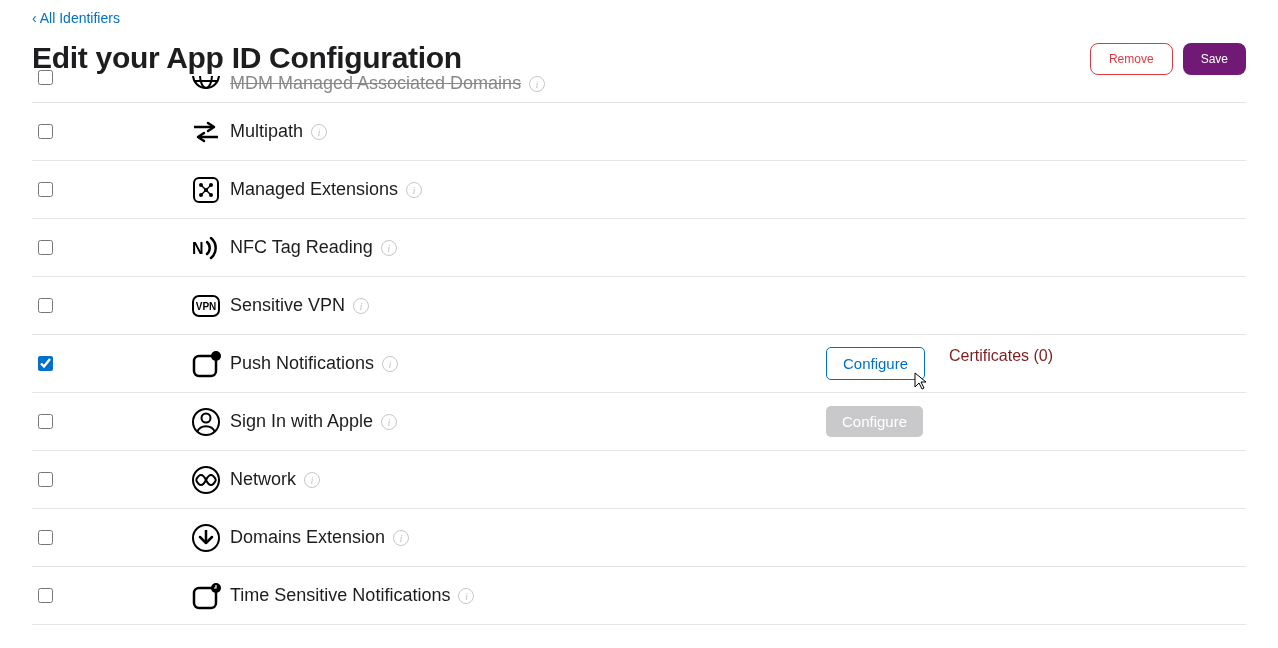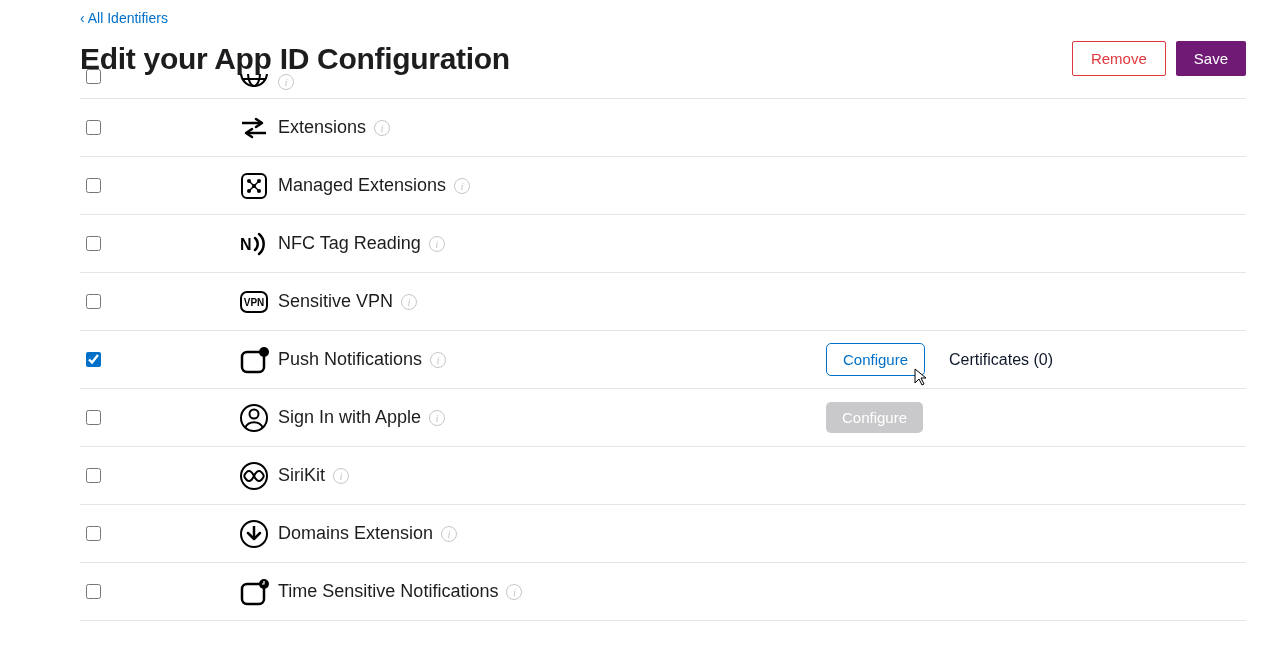--- a/index.html
+++ b/index.html
@@ -6,21 +6,20 @@
     body {
       font-family: -apple-system, BlinkMacSystemFont, "Segoe UI", Helvetica, Arial, sans-serif;
       background: #fff;
       color: #1d1d1f;
       width: 1278px;
       height: 648px;
       overflow: hidden;
     }
     .container {
       padding: 0 32px;
-      margin-left: 48px;
     }
     .back-link {
       color: #0070c9;
       font-size: 14px;
       padding-top: 10px;
       display: inline-block;
       cursor: pointer;
     }
     .header {
       display: flex;
@@ -33,22 +32,22 @@
       font-size: 30px;
       font-weight: 700;
       letter-spacing: -0.3px;
     }
     .action-buttons {
       display: flex;
       gap: 10px;
     }
     .btn {
       padding: 8px 18px;
-      font-size: 15px;
-      border-radius: 2px;
+      font-size: 12px;
+      border-radius: 8px;
       cursor: pointer;
       font-weight: 400;
       background: #fff;
     }
     .btn-remove {
       border: 1px solid #e0383e;
       color: #e0383e;
       background: #fff;
     }
     .btn-save {
@@ -120,21 +119,21 @@
       justify-content: center;
       font-size: 11px;
       color: #c7c7c7;
       font-style: italic;
       font-family: Georgia, serif;
       cursor: pointer;
     }
     .action-cell {
       width: 420px;
       display: flex;
-      align-items: center;
+      align-items: flex-start;
       gap: 24px;
     }
     .btn-configure {
       padding: 7px 16px;
       font-size: 15px;
       border-radius: 5px;
       border: 1px solid #0070c9;
       color: #0070c9;
       background: #fff;
       cursor: pointer;
@@ -144,21 +143,21 @@
       padding: 7px 16px;
       font-size: 15px;
       border-radius: 5px;
       border: none;
       background: #c9c9cb;
       color: #fff;
       cursor: not-allowed;
     }
     .extra-text {
       font-size: 16px;
-      color: #0f172a;
+      color: #7f1d1d;
     }
     .cursor-icon {
       position: absolute;
       right: -6px;
       bottom: -12px;
       font-size: 18px;
       pointer-events: none;
     }
     svg { display: block; }
   </style>
@@ -186,40 +185,41 @@
             <svg viewBox="0 0 32 32" width="32" height="32">
               <circle cx="16" cy="16" r="13" fill="none" stroke="#000" stroke-width="2"></circle>
               <ellipse cx="16" cy="16" rx="6" ry="13" fill="none" stroke="#000" stroke-width="2"></ellipse>
               <line x1="3" y1="16" x2="29" y2="16" stroke="#000" stroke-width="2"></line>
               <line x1="5" y1="10" x2="27" y2="10" stroke="#000" stroke-width="2"></line>
               <line x1="5" y1="22" x2="27" y2="22" stroke="#000" stroke-width="2"></line>
             </svg>
           </span>
         </div>
         <div class="label-cell">
+          <span class="cap-label">MDM Managed Associated Domains</span>
           <span class="info-icon">i</span>
         </div>
         <div class="action-cell"></div>
       </div>
       <div class="capability-row">
         <div class="checkbox-cell">
           <input type="checkbox" style="">
         </div>
         <div class="icon-cell">
           <span class="cap-icon">
             <svg viewBox="0 0 32 32" width="32" height="32">
               <path d="M4 11 L22 11" stroke="#000" stroke-width="2.5" fill="none"></path>
               <path d="M18 7 L24 11 L18 15" stroke="#000" stroke-width="2.5" fill="none" stroke-linejoin="round" stroke-linecap="round"></path>
               <path d="M28 21 L10 21" stroke="#000" stroke-width="2.5" fill="none"></path>
               <path d="M14 17 L8 21 L14 25" stroke="#000" stroke-width="2.5" fill="none" stroke-linejoin="round" stroke-linecap="round"></path>
             </svg>
           </span>
         </div>
         <div class="label-cell">
-          <span class="cap-label">Extensions</span>
+          <span class="cap-label">Multipath</span>
           <span class="info-icon">i</span>
         </div>
         <div class="action-cell"></div>
       </div>
       <div class="capability-row">
         <div class="checkbox-cell">
           <input type="checkbox" style="">
         </div>
         <div class="icon-cell">
           <span class="cap-icon">
@@ -331,21 +331,21 @@
         <div class="icon-cell">
           <span class="cap-icon">
             <svg viewBox="0 0 32 32" width="32" height="32">
               <circle cx="16" cy="16" r="13" fill="none" stroke="#000" stroke-width="2"></circle>
               <path d="M6 16 Q11 6 16 16 Q21 26 26 16" fill="none" stroke="#000" stroke-width="2"></path>
               <path d="M6 16 Q11 26 16 16 Q21 6 26 16" fill="none" stroke="#000" stroke-width="2"></path>
             </svg>
           </span>
         </div>
         <div class="label-cell">
-          <span class="cap-label">SiriKit</span>
+          <span class="cap-label">Network</span>
           <span class="info-icon">i</span>
         </div>
         <div class="action-cell"></div>
       </div>
       <div class="capability-row">
         <div class="checkbox-cell">
           <input type="checkbox" style="">
         </div>
         <div class="icon-cell">
           <span class="cap-icon">

